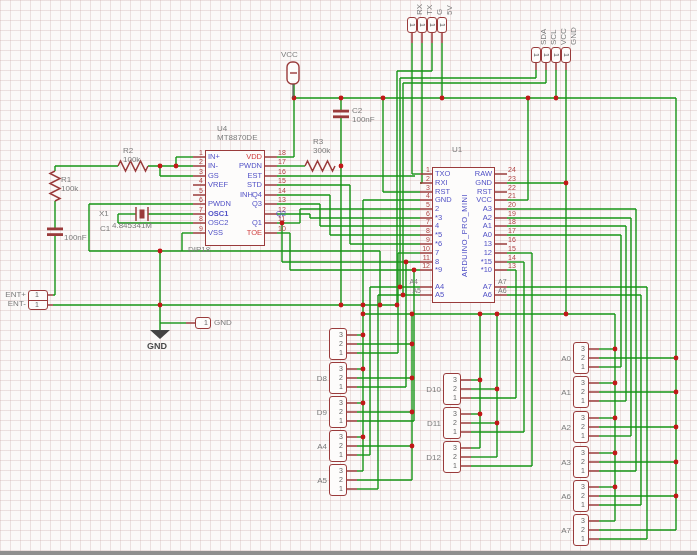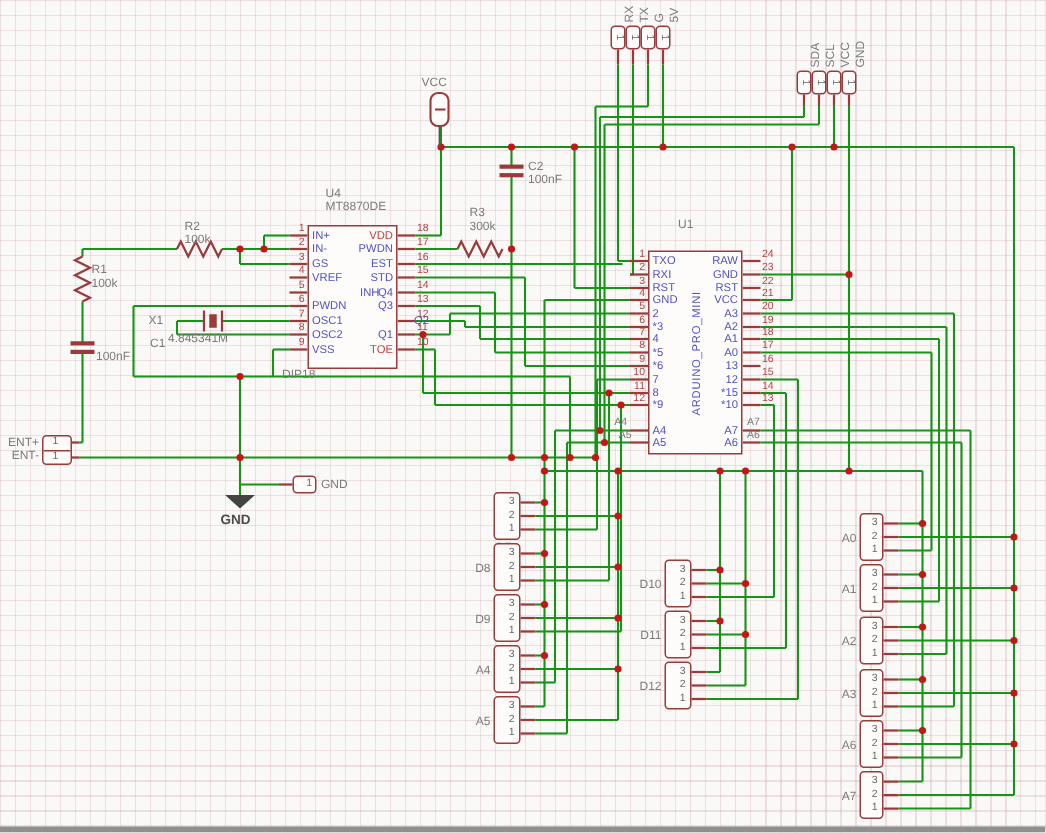--- a/index.html
+++ b/index.html
@@ -351,21 +351,21 @@
       <div class="pin-name" style="position: absolute; left: 208px; top: 162px;">IN-</div>
       <div class="pin-num" style="position: absolute; left: 185px; top: 168px; width: 18px; text-align: right;">3</div>
       <div class="pin-name" style="position: absolute; left: 208px; top: 172px;">GS</div>
       <div class="pin-num" style="position: absolute; left: 185px; top: 177px; width: 18px; text-align: right;">4</div>
       <div class="pin-name" style="position: absolute; left: 208px; top: 181px;">VREF</div>
       <div class="pin-num" style="position: absolute; left: 185px; top: 187px; width: 18px; text-align: right;">5</div>
       <div class="pin-name" style="position: absolute; left: 208px; top: 191px; padding-left: 32px;">INH</div>
       <div class="pin-num" style="position: absolute; left: 185px; top: 196px; width: 18px; text-align: right;">6</div>
       <div class="pin-name" style="position: absolute; left: 208px; top: 200px;">PWDN</div>
       <div class="pin-num" style="position: absolute; left: 185px; top: 206px; width: 18px; text-align: right;">7</div>
-      <div class="pin-name" style="position: absolute; left: 208px; top: 210px;">OSC1</div>
+      <div class="pin-name" style="position: absolute; left: 208px; top: 210px; font-weight: bold;">OSC1</div>
       <div class="pin-num" style="position: absolute; left: 185px; top: 215px; width: 18px; text-align: right;">8</div>
       <div class="pin-name" style="position: absolute; left: 208px; top: 219px;">OSC2</div>
       <div class="pin-num" style="position: absolute; left: 185px; top: 225px; width: 18px; text-align: right;">9</div>
       <div class="pin-name" style="position: absolute; left: 208px; top: 229px;">VSS</div>
       <div class="pin-num" style="position: absolute; left: 278px; top: 149px;">18</div>
       <div class="pin-name pwr" style="position: absolute; left: 219px; top: 153px; width: 43px; text-align: right;">VDD</div>
       <div class="pin-num" style="position: absolute; left: 278px; top: 158px;">17</div>
       <div class="pin-name" style="position: absolute; left: 219px; top: 162px; width: 43px; text-align: right;">PWDN</div>
       <div class="pin-num" style="position: absolute; left: 278px; top: 168px;">16</div>
       <div class="pin-name" style="position: absolute; left: 219px; top: 172px; width: 43px; text-align: right;">EST</div>

